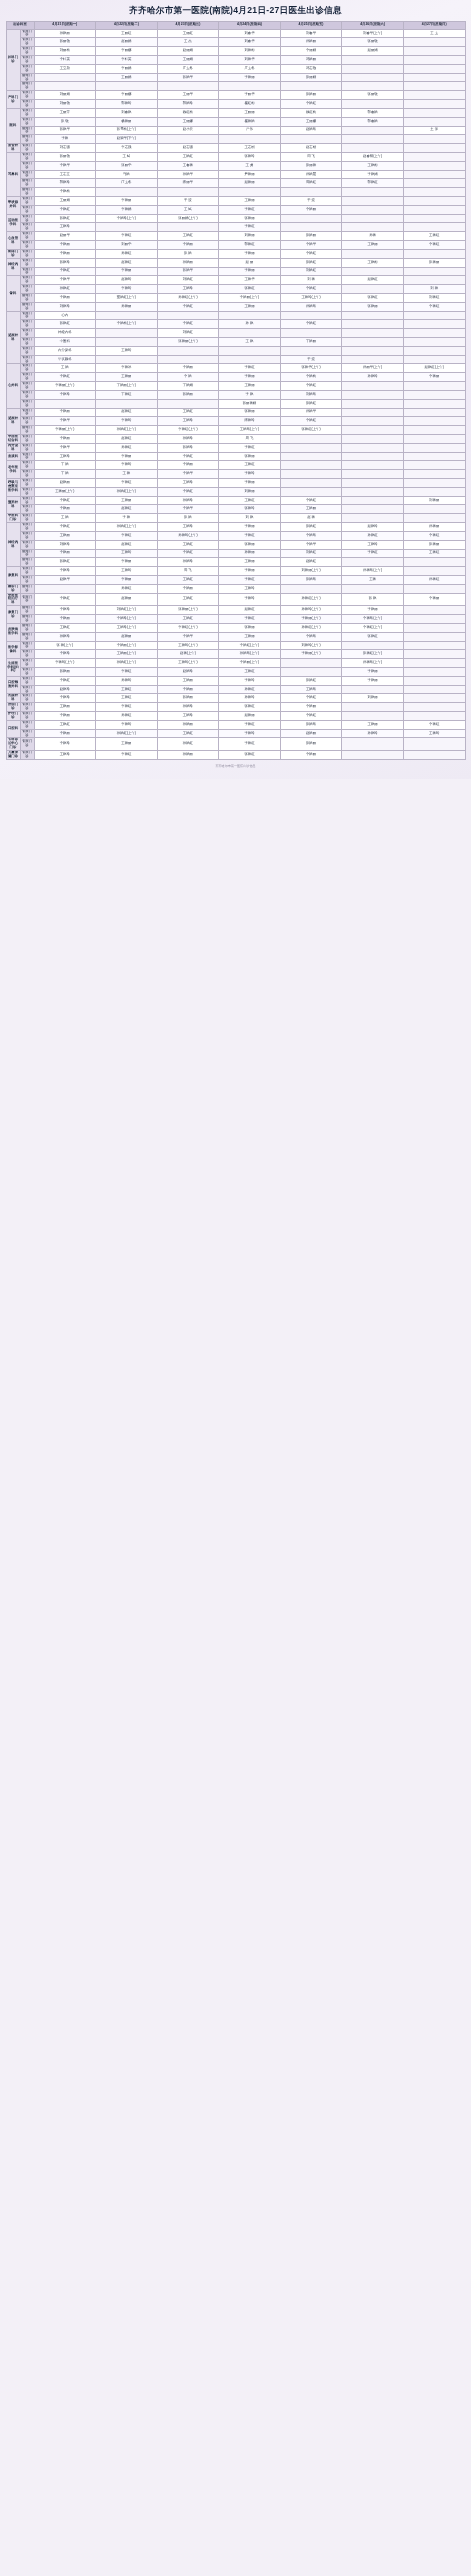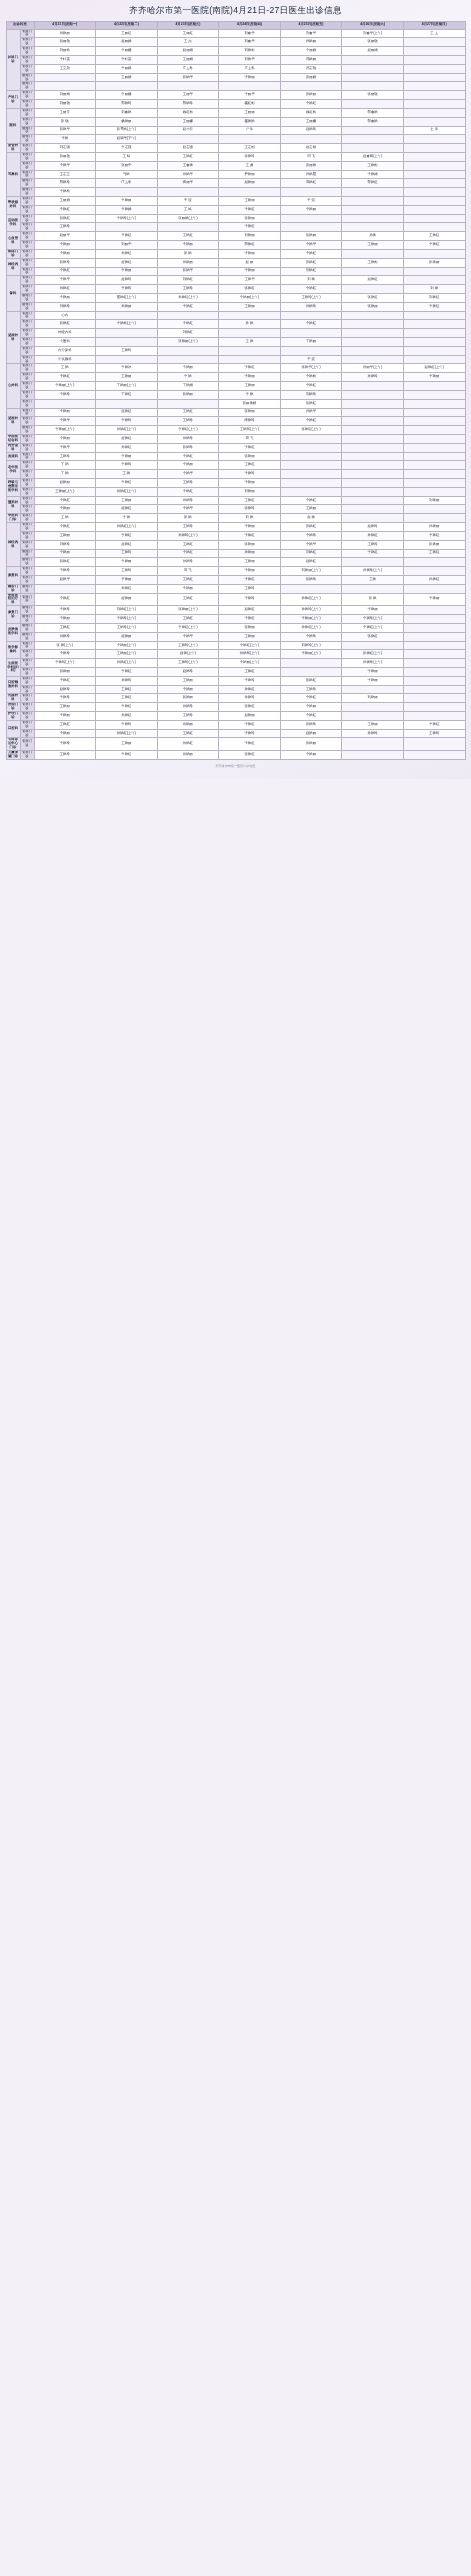--- a/index.html
+++ b/index.html
@@ -12,21 +12,21 @@
   .page{
     width:471px;
     position:relative;
     background:linear-gradient(160deg,#efeaf5 0%,#f6f3fa 18%,#f2eef7 40%,#efeaf6 60%,#f4f1f9 80%,#eeeaf4 100%);
     padding:0 0 11px 0;
     box-sizing:border-box;
   }
   .title{
     text-align:center;
     font-size:8.6px;
-    font-weight:normal;
+    font-weight:bold;
     color:#16233a;
     padding:4.7px 0 3.9px 0;
     letter-spacing:0.3px;
   }
   table.sched{
     border-collapse:collapse;
     width:460px;
     margin:0 auto;
     table-layout:fixed;
   }

